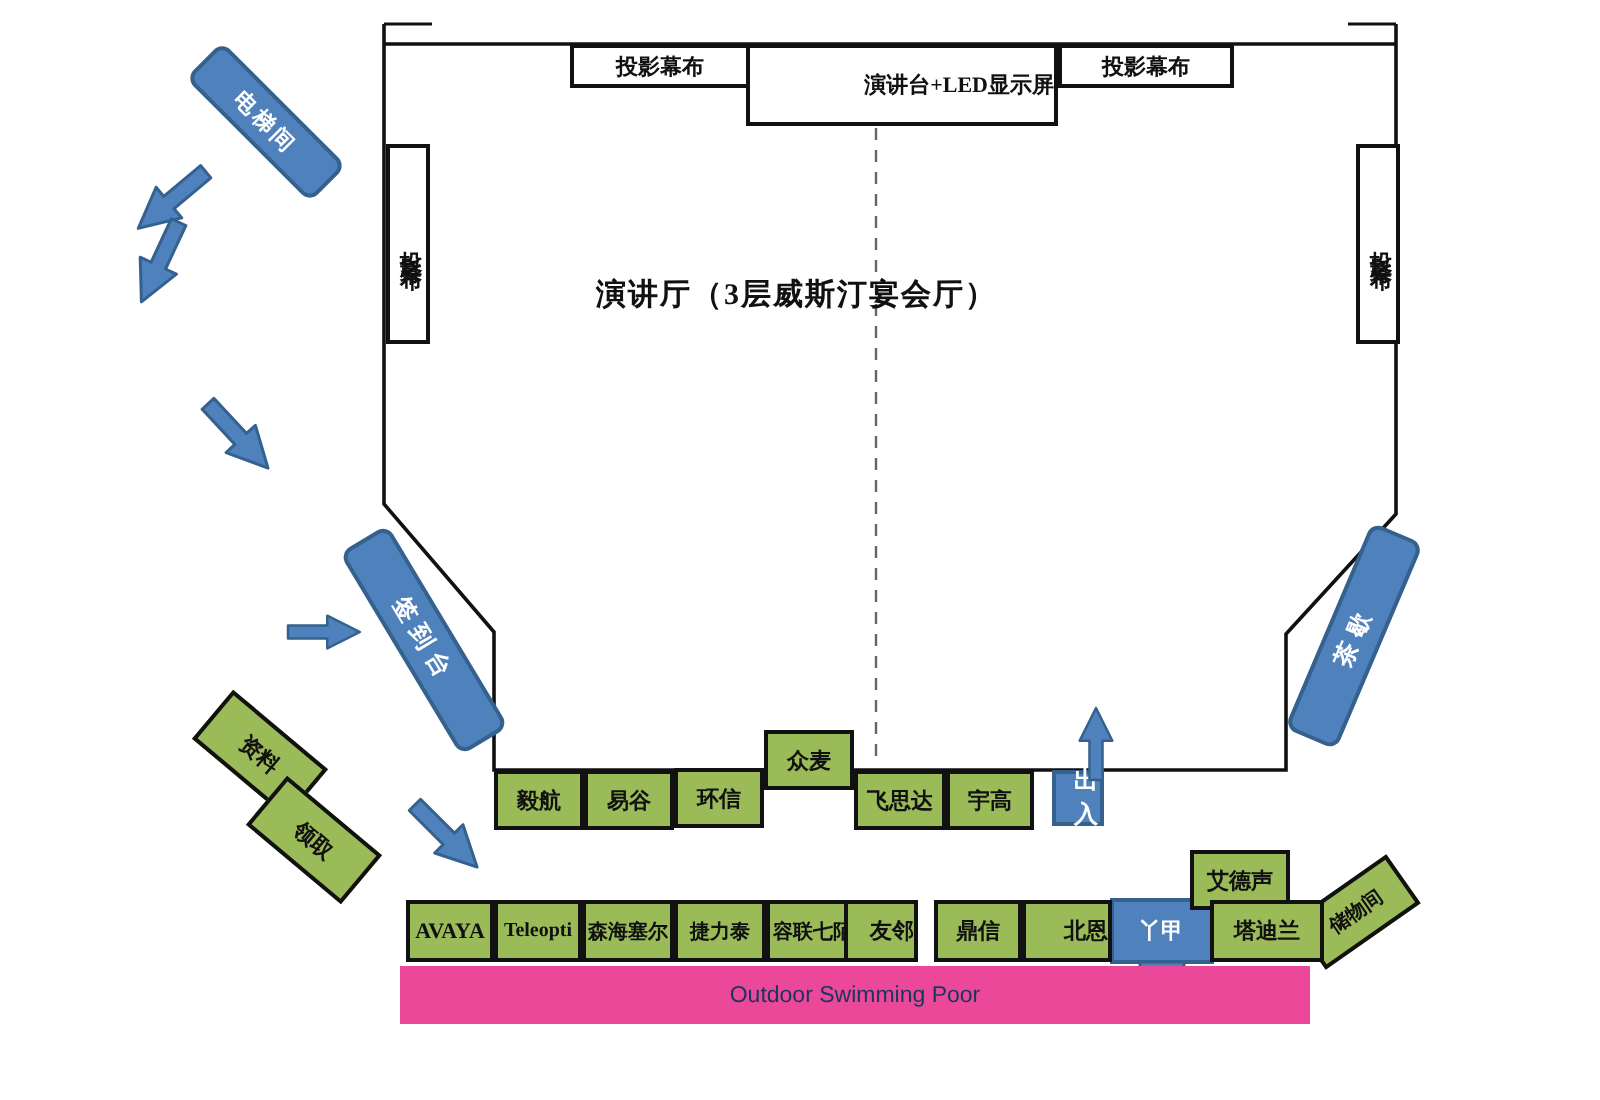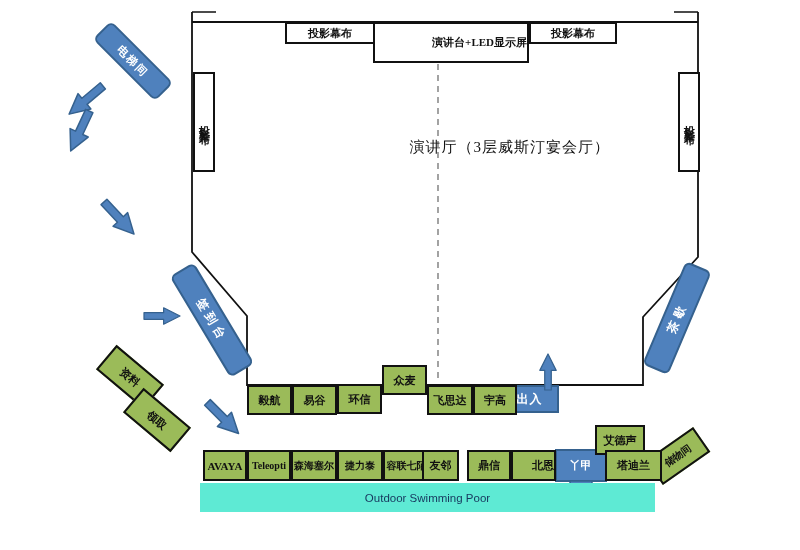--- a/index.html
+++ b/index.html
@@ -12,22 +12,22 @@
   .wbox{background:#ffffff;border:2px solid #111;font-weight:700;color:#111;}
   .vtext{writing-mode:vertical-rl;text-orientation:upright;letter-spacing:3px;}
   
   .booth{background:#9BBB59;border:2px solid #111;font-weight:700;color:#111;
          font-size:11px;position:absolute;box-sizing:border-box;
          display:flex;align-items:center;justify-content:center;white-space:nowrap;}
   .booth.sm{font-size:10px;}
   
   .blue{background:#4F81BD;border:2px solid #35618E;color:#ffffff;font-weight:700;}
   .rounded{border-radius:6px;}
-  .title{font-weight:400;font-size:15px;color:#111;text-align:right;letter-spacing:1px;}
-  .pool{background:#5eead4;color:#17375E;font-family:"Liberation Sans",sans-serif;
+  .title{font-weight:700;font-size:15px;color:#111;text-align:left;letter-spacing:1px;}
+  .pool{background:#ec4899;color:#17375E;font-family:"Liberation Sans",sans-serif;
         font-size:11.5px;}
   .arrow-svg{position:absolute;overflow:visible;}
 </style>
 </head>
 <body>
 
 <div id="stage">
 
   <svg class="abs" style="left:0;top:0;" width="800" height="550">
 
@@ -64,21 +64,21 @@
   </div>
 
   <div class="abs blue rounded flexc" style="left:153px;top:306px;width:118px;height:28px;transform:rotate(59deg);font-size:12px;letter-spacing:4px;">
     <span>签到台</span>
   </div>
 
   <div class="abs blue rounded flexc" style="left:621px;top:304px;width:112px;height:28px;transform:rotate(-67deg);font-size:12px;letter-spacing:4px;">
     <span>茶歇</span>
   </div>
 
-  <div class="abs blue flexc" style="left:500px;top:385px;width:59px;height:28px;font-size:12px;letter-spacing:1px;">
+  <div class="abs blue flexc" style="left:526px;top:385px;width:26px;height:28px;font-size:12px;letter-spacing:1px;text-align:right;">
     <span>出入</span>
   </div>
   <svg class="arrow-svg" style="left:530px;top:356px;" width="36" height="32" viewBox="0 0 44 24" transform="rotate(0)">
     <g transform="rotate(-90 22 12)">
       <polygon points="0,8 24,8 24,2 44,12 24,22 24,16 0,16" fill="#4F81BD" stroke="#35618E" stroke-width="1.5" stroke-linejoin="round"></polygon>
     </g>
   </svg>
 
   <svg class="arrow-svg" style="left:553px;top:448px;" width="56" height="62">
     <rect x="3" y="2" width="50" height="31" fill="#4F81BD" stroke="#35618E" stroke-width="2"></rect>
@@ -150,21 +150,21 @@
     </div>
   <div class="booth sm" style="left:291px;top:450px;width:46px;height:31px;">
       <span>森海塞尔</span>
     </div>
   <div class="booth sm" style="left:337px;top:450px;width:46px;height:31px;">
       <span>捷力泰</span>
     </div>
   <div class="booth sm" style="left:383px;top:450px;width:47px;height:31px;align-items:center;">
       <span>容联七陌</span>
     </div>
-  <div class="booth" style="left:422px;top:450px;width:37px;height:31px;">
+  <div class="booth" style="left:422px;top:450px;width:37px;height:31px;justify-content:flex-end;">
       <span>友邻</span>
     </div>
   <div class="booth" style="left:467px;top:450px;width:44px;height:31px;">
       <span>鼎信</span>
     </div>
   <div class="booth" style="left:511px;top:450px;width:45px;height:31px;justify-content:flex-end;">
       <span>北恩</span>
     </div>
   <div class="booth" style="left:605px;top:450px;width:57px;height:31px;">
       <span>塔迪兰</span>

